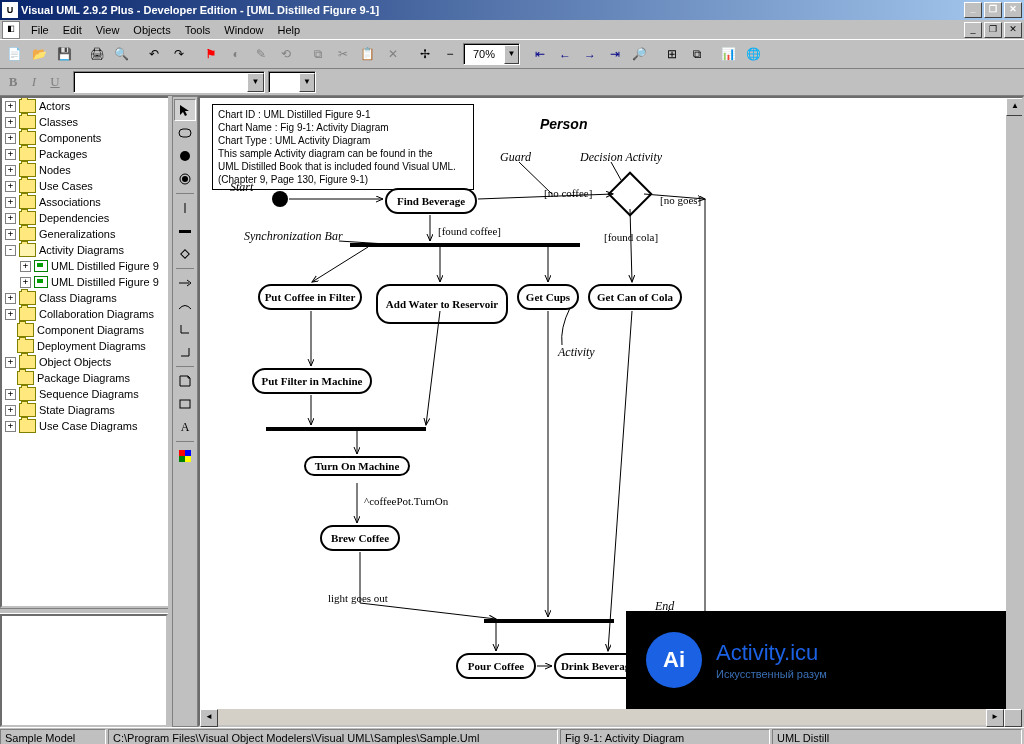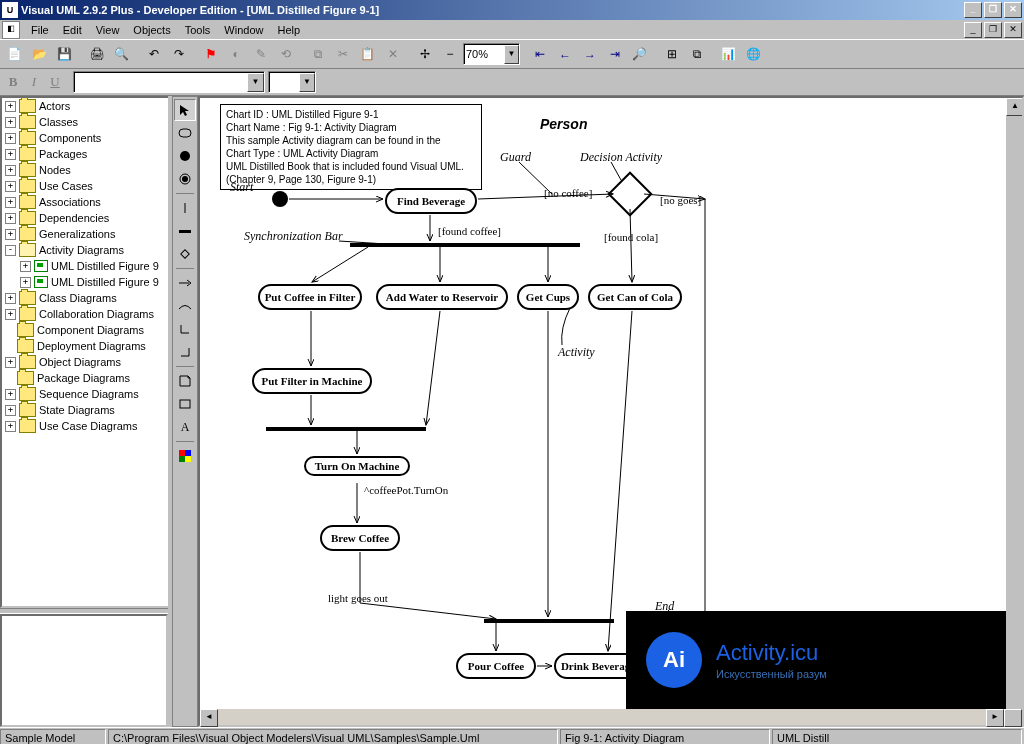--- a/index.html
+++ b/index.html
@@ -106,21 +106,21 @@
   <div class="tbtn dis">⟲</div>
   <div class="tsep"></div>
   <div class="tbtn dis">⧉</div>
   <div class="tbtn dis">✂</div>
   <div class="tbtn dis">📋</div>
   <div class="tbtn dis">✕</div>
   <div class="tsep"></div>
   <div class="tbtn">✢</div>
   <div class="tbtn">−</div>
   <div class="combo" style="width:55px">
-    <input style="width: 36px;" value="70%">
+    <input style="width: 36px; text-align: center;" value="70%">
     <div class="dd">▼</div>
   </div>
   <div class="tsep"></div>
   <div class="tbtn" style="color:#008">⇤</div>
   <div class="tbtn" style="color:#008">←</div>
   <div class="tbtn" style="color:#008">→</div>
   <div class="tbtn" style="color:#008">⇥</div>
   <div class="tbtn">🔎</div>
   <div class="tsep"></div>
   <div class="tbtn">⊞</div>
@@ -225,21 +225,21 @@
           <span>Component Diagrams</span>
         </div>
         <div class="trow">
           <div class="pm blank"></div>
           <div class="fold"></div>
           <span>Deployment Diagrams</span>
         </div>
         <div class="trow">
           <div class="pm">+</div>
           <div class="fold"></div>
-          <span>Object Diagrams</span>
+          <span>Object Objects</span>
         </div>
         <div class="trow">
           <div class="pm blank"></div>
           <div class="fold"></div>
           <span>Package Diagrams</span>
         </div>
         <div class="trow">
           <div class="pm">+</div>
           <div class="fold"></div>
           <span>Sequence Diagrams</span>
@@ -340,60 +340,60 @@
           <rect y="6" width="6" height="6" fill="green"></rect>
           <rect x="6" y="6" width="6" height="6" fill="yellow"></rect>
         </svg>
       </div>
   </div>
 
   <div class="canvas-wrap">
     <div class="canvas-row">
       <div class="canvas">
 
-        <div class="note" style="left:20px;top:6px;width:250px">
+        <div class="note" style="left:12px;top:6px;width:250px">
           <div>Chart ID : UML Distilled Figure 9-1</div>
           <div>Chart Name : Fig 9-1: Activity Diagram</div>
+          <div>Chart Type : UML Activity Diagram</div>
           <div>This sample Activity diagram can be found in the</div>
-          <div>Chart Type : UML Activity Diagram</div>
           <div>UML Distilled Book that is included found Visual UML.</div>
           <div>(Chapter 9, Page 130, Figure 9-1)</div>
         </div>
         <div class="swim" style="left:340px;top:18px">Person</div>
 
         <div class="lbl" style="left:30px;top:82px">Start</div>
         <div class="lbl" style="left:300px;top:52px">Guard</div>
         <div class="lbl" style="left:380px;top:52px">Decision Activity</div>
         <div class="lbl" style="left:44px;top:131px">Synchronization Bar</div>
         <div class="lbl" style="left:358px;top:247px">Activity</div>
         <div class="lbl" style="left:455px;top:501px">End</div>
 
         <div class="startn" style="left:72px;top:93px"></div>
         <div class="decision" style="left:414px;top:80px"></div>
 
         <div class="act" style="left:185px;top:90px;width:92px;height:26px">Find Beverage</div>
         <div class="act" style="left:58px;top:186px;width:104px;height:26px">Put Coffee in Filter</div>
-        <div class="act" style="left:176px;top:186px;width:132px;height:26px">Add Water to Reservoir</div>
+        <div class="act" style="left:176px;top:186px;width:132px;height:40px">Add Water to Reservoir</div>
         <div class="act" style="left:317px;top:186px;width:62px;height:26px">Get Cups</div>
         <div class="act" style="left:388px;top:186px;width:94px;height:26px">Get Can of Cola</div>
         <div class="act" style="left:52px;top:270px;width:120px;height:26px">Put Filter in Machine</div>
         <div class="act" style="left:104px;top:358px;width:106px;height:20px">Turn On Machine</div>
         <div class="act" style="left:120px;top:427px;width:80px;height:26px">Brew Coffee</div>
         <div class="act" style="left:256px;top:555px;width:80px;height:26px">Pour Coffee</div>
         <div class="act" style="left:354px;top:555px;width:88px;height:26px">Drink Beverage</div>
 
         <div class="sync" style="left:150px;top:145px;width:230px"></div>
         <div class="sync" style="left:66px;top:329px;width:160px"></div>
         <div class="sync" style="left:284px;top:521px;width:130px"></div>
 
         <div class="glbl" style="left:344px;top:89px">[no coffee]</div>
         <div class="glbl" style="left:238px;top:127px">[found coffee]</div>
         <div class="glbl" style="left:460px;top:96px">[no goes]</div>
         <div class="glbl" style="left:404px;top:133px">[found cola]</div>
-        <div class="glbl" style="left:164px;top:386px">^coffeePot.TurnOn</div>
+        <div class="glbl" style="left:164px;top:397px">^coffeePot.TurnOn</div>
         <div class="glbl" style="left:128px;top:494px">light goes out</div>
 
         <svg class="flows">
           <defs>
               <marker id="ah" markerWidth="8" markerHeight="8" refX="7" refY="3" orient="auto">
                 <path d="M0 0 L7 3 L0 6" fill="none" stroke="#000"></path>
               </marker>
             </defs>
           <g stroke="#000" fill="none" marker-end="url(#ah)">
             <line x1="89" y1="101" x2="183" y2="101"></line>

